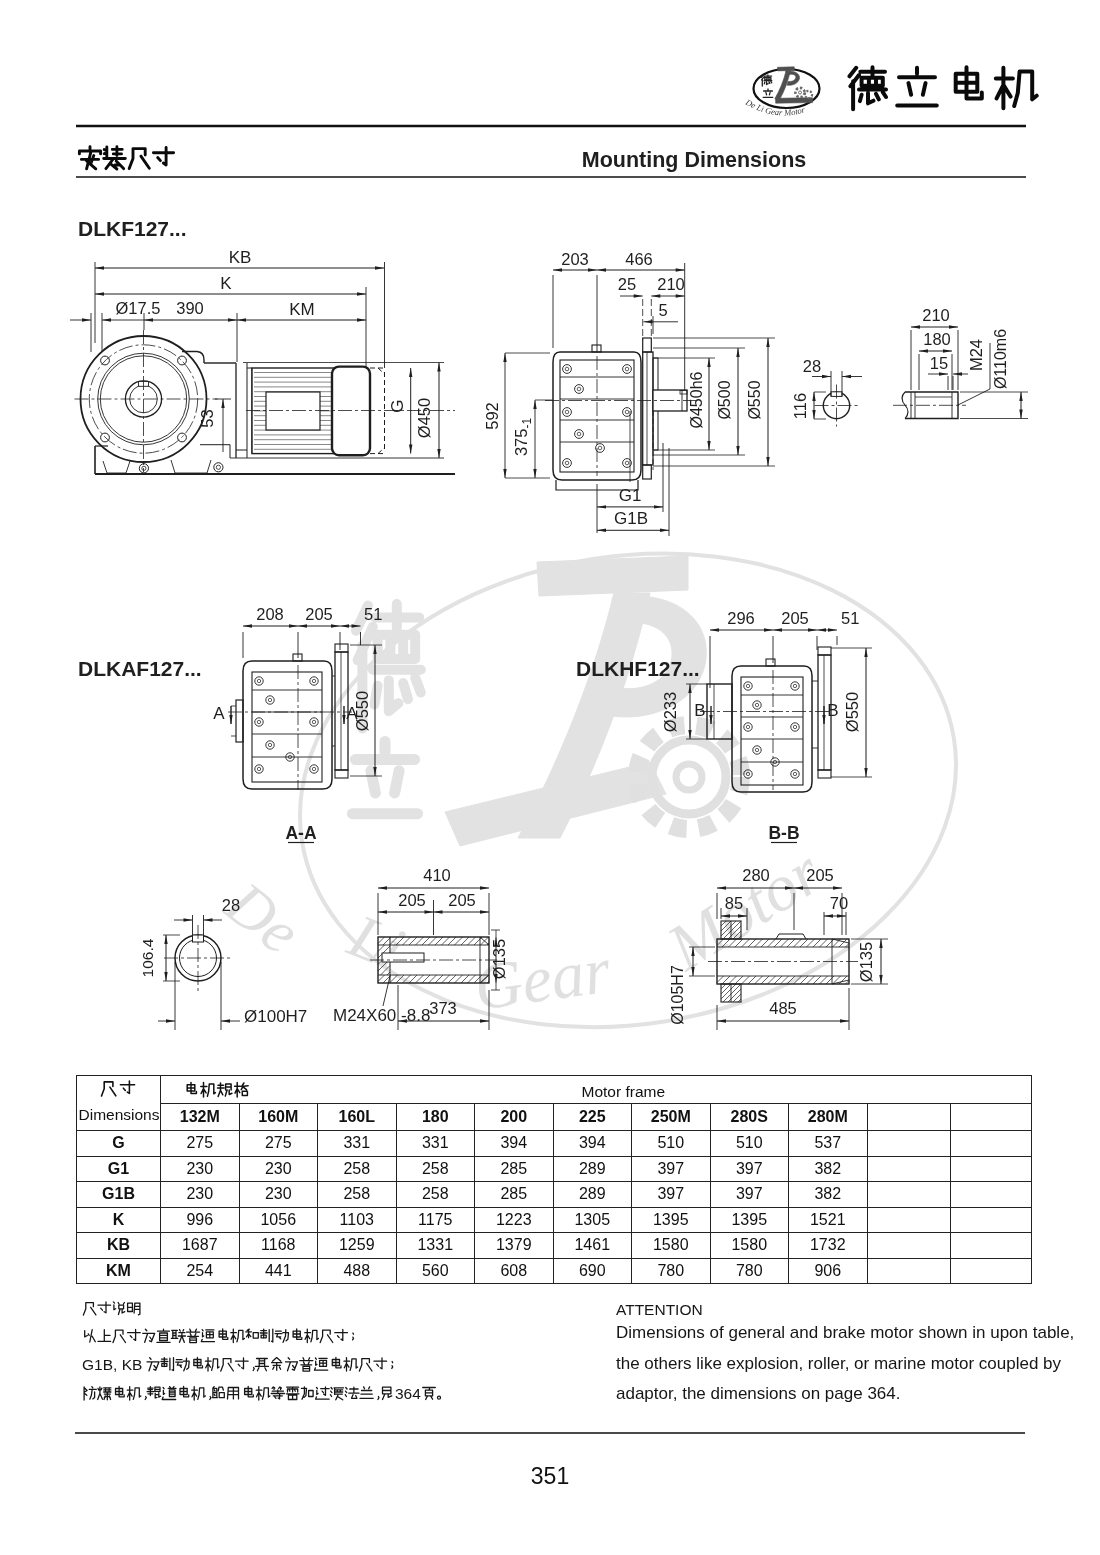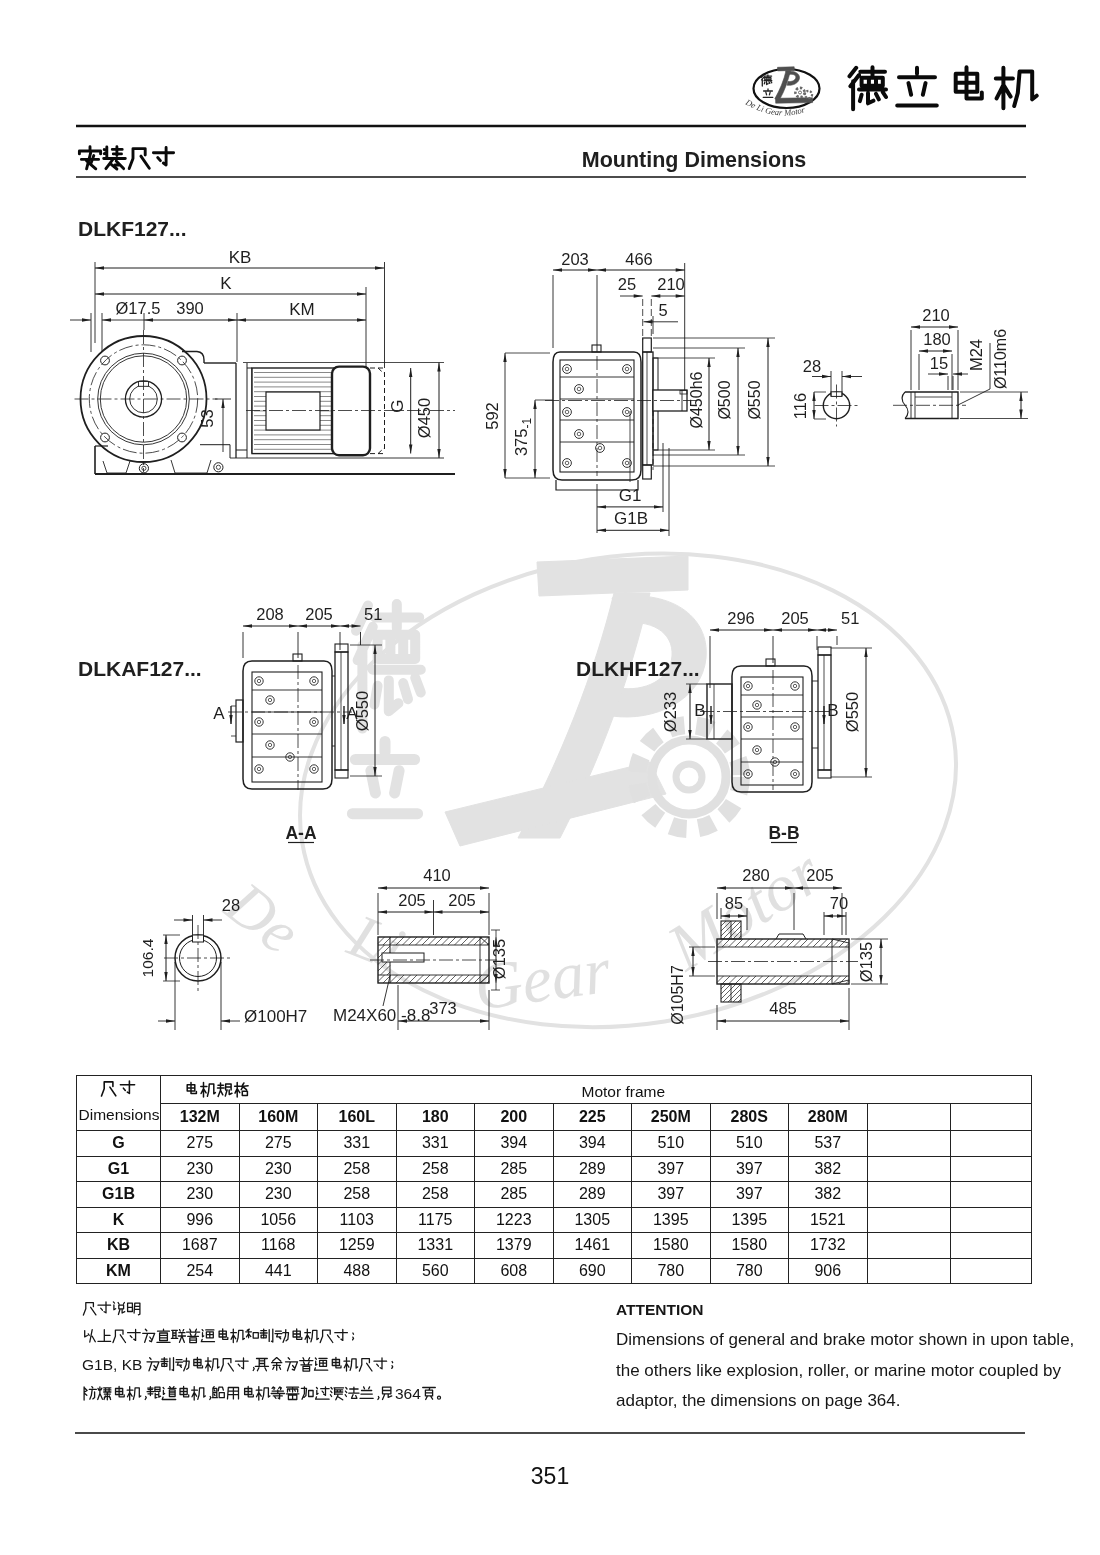--- a/index.html
+++ b/index.html
@@ -6,21 +6,21 @@
 table.dim{position:absolute;left:76px;top:1075px;border-collapse:collapse;table-layout:fixed;}
 table.dim td{border:1.3px solid #222;text-align:center;font-size:16px;color:#111;padding:0;height:24.5px;overflow:hidden;white-space:nowrap;}
 table.dim tr.h1 td{height:24px;}
 table.dim tr.h2 td{height:23px;font-weight:bold;}
 table.dim td.c1{vertical-align:middle;}
 table.dim td.mf{text-align:left;font-weight:normal;padding-left:20px;}
 table.dim .mft{position:absolute;left:505px;margin-top:3px;font-size:15.5px;font-weight:normal;}
 table.dim td.rl{font-weight:bold;}
 .cnnotes{position:absolute;left:80px;top:1301px;}
 .att{position:absolute;left:616px;top:1301px;width:460px;color:#161616;white-space:nowrap;}
-.att .t{font-weight:bold;font-size:15.5px;margin-bottom:11px;}
+.att .t{font-weight:normal;font-size:15.5px;margin-bottom:4px;}
 .att .l{font-size:17px;margin-bottom:10.5px;}
 .pageno{position:absolute;left:0;top:1447px;width:1100px;text-align:center;font-size:23px;color:#111;margin-top:16px;}
 .botrule{position:absolute;left:75px;top:1432px;width:950px;height:2.2px;background:#4a4a4a;}
 </style></head>
 <body>
 <svg id="main" width="1100" height="1555" viewBox="0 0 1100 1555">
 <g>
 <g transform="rotate(-9 630 790)">
 <ellipse cx="628" cy="790" rx="330" ry="234" fill="none" stroke="#e2e2e2" stroke-width="4"></ellipse>
 </g>

